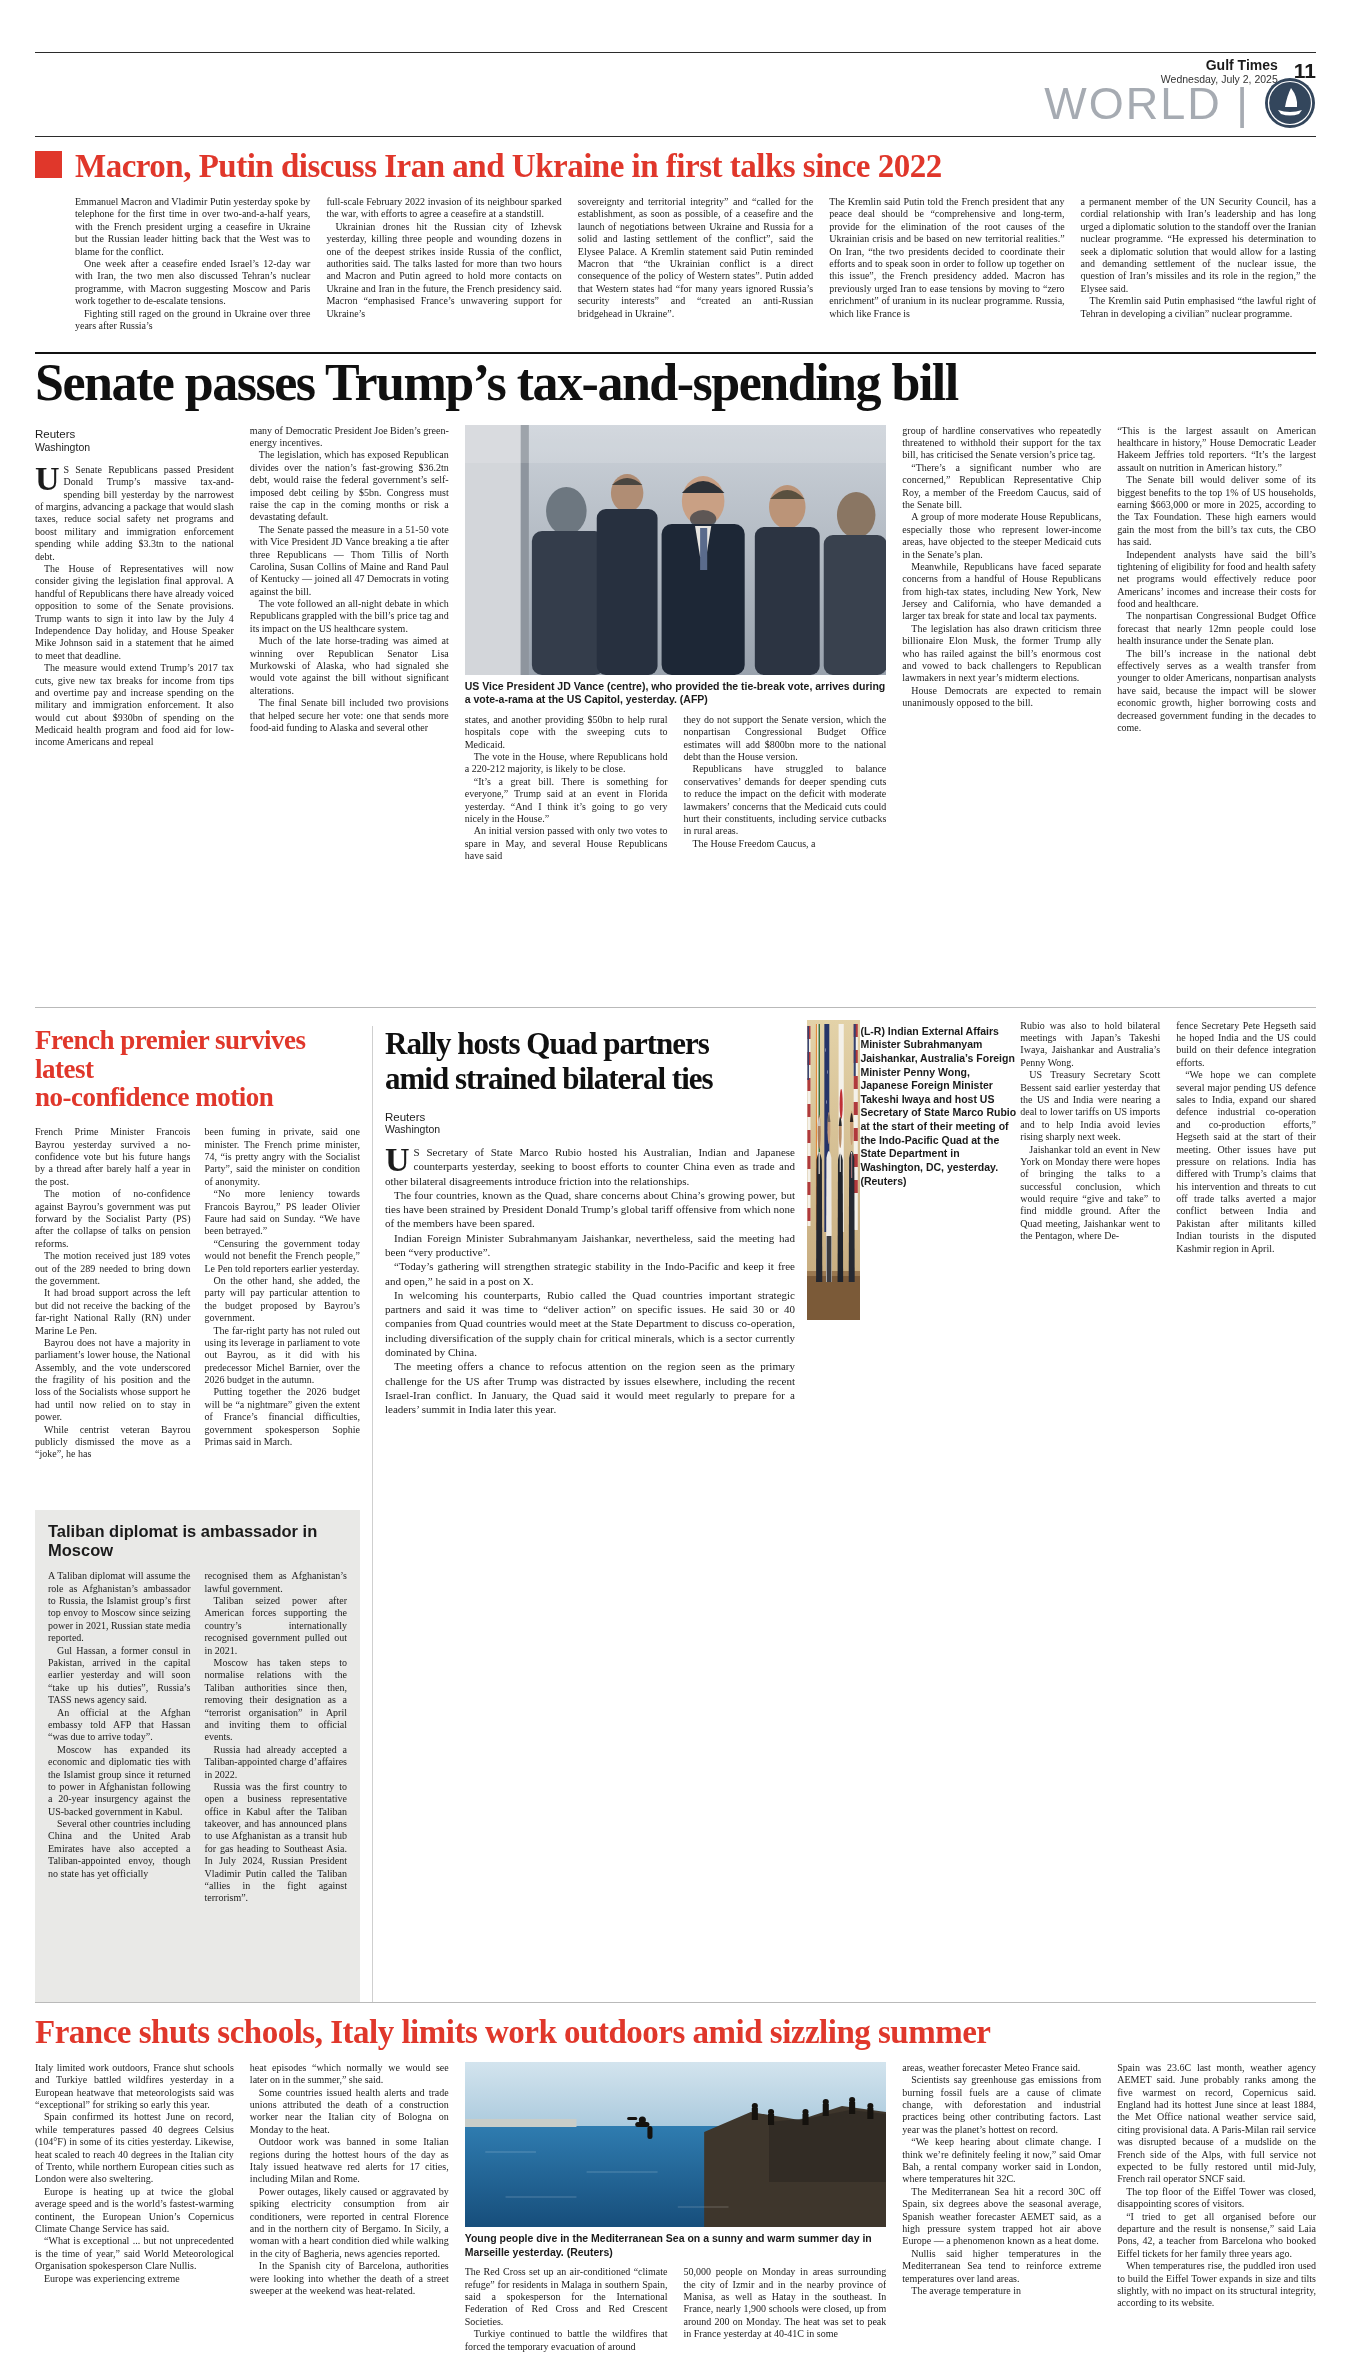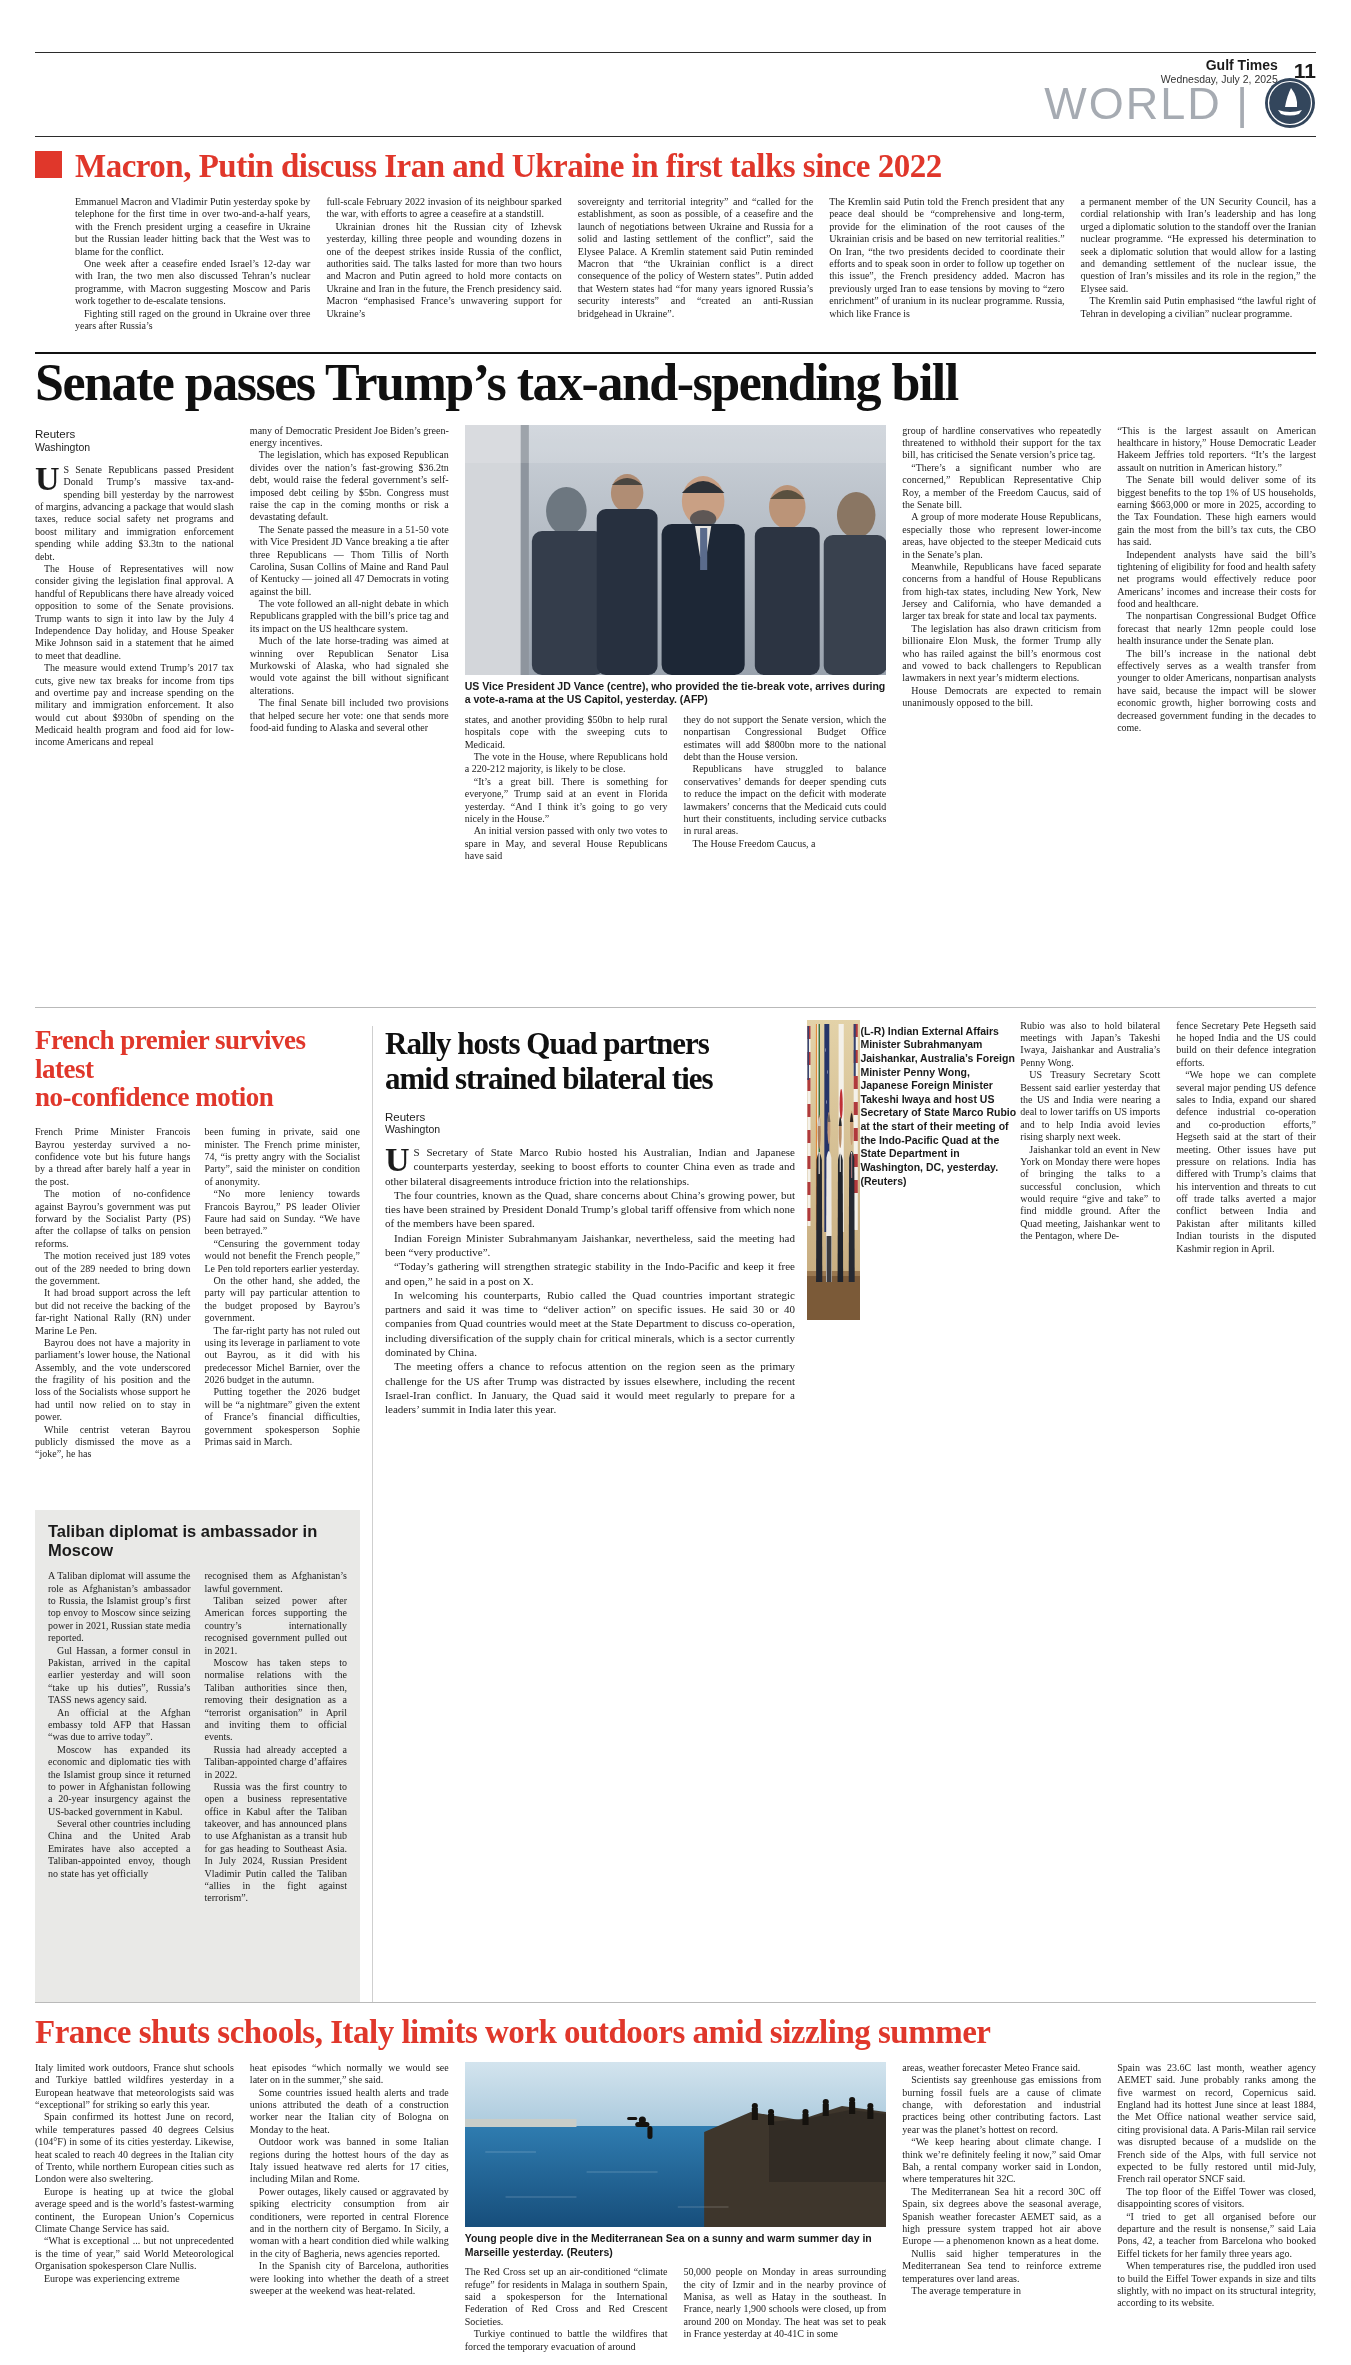--- a/index.html
+++ b/index.html
@@ -194,21 +194,21 @@
               <p class="para">Republicans have struggled to balance conservatives’ demands for deeper spending cuts to reduce the impact on the deficit with moderate lawmakers’ concerns that the Medicaid cuts could hurt their constituents, including service cutbacks in rural areas.</p>
               <p class="para">The House Freedom Caucus, a</p>
             </div>
         </div>
       </div>
       <div class="col">
           <p class="para">group of hardline conservatives who repeatedly threatened to withhold their support for the tax bill, has criticised the Senate version’s price tag.</p>
           <p class="para">“There’s a significant number who are concerned,” Republican Representative Chip Roy, a member of the Freedom Caucus, said of the Senate bill.</p>
           <p class="para">A group of more moderate House Republicans, especially those who represent lower-income areas, have objected to the steeper Medicaid cuts in the Senate’s plan.</p>
           <p class="para">Meanwhile, Republicans have faced separate concerns from a handful of House Republicans from high-tax states, including New York, New Jersey and California, who have demanded a larger tax break for state and local tax payments.</p>
-          <p class="para">The legislation has also drawn criticism from billionaire Elon Musk, the former Trump ally who has railed against the bill’s enormous cost and vowed to back challengers to Republican lawmakers in next year’s midterm elections.</p>
+          <p class="para">The legislation has also drawn criticism three billionaire Elon Musk, the former Trump ally who has railed against the bill’s enormous cost and vowed to back challengers to Republican lawmakers in next year’s midterm elections.</p>
           <p class="para">House Democrats are expected to remain unanimously opposed to the bill.</p>
         </div>
       <div class="col">
           <p class="para">“This is the largest assault on American healthcare in history,” House Democratic Leader Hakeem Jeffries told reporters. “It’s the largest assault on nutrition in American history.”</p>
           <p class="para">The Senate bill would deliver some of its biggest benefits to the top 1% of US households, earning $663,000 or more in 2025, according to the Tax Foundation. These high earners would gain the most from the bill’s tax cuts, the CBO has said.</p>
           <p class="para">Independent analysts have said the bill’s tightening of eligibility for food and health safety net programs would effectively reduce poor Americans’ incomes and increase their costs for food and healthcare.</p>
           <p class="para">The nonpartisan Congressional Budget Office forecast that nearly 12mn people could lose health insurance under the Senate plan.</p>
           <p class="para">The bill’s increase in the national debt effectively serves as a wealth transfer from younger to older Americans, nonpartisan analysts have said, because the impact will be slower economic growth, higher borrowing costs and decreased government funding in the decades to come.</p>
         </div>
     </div>

